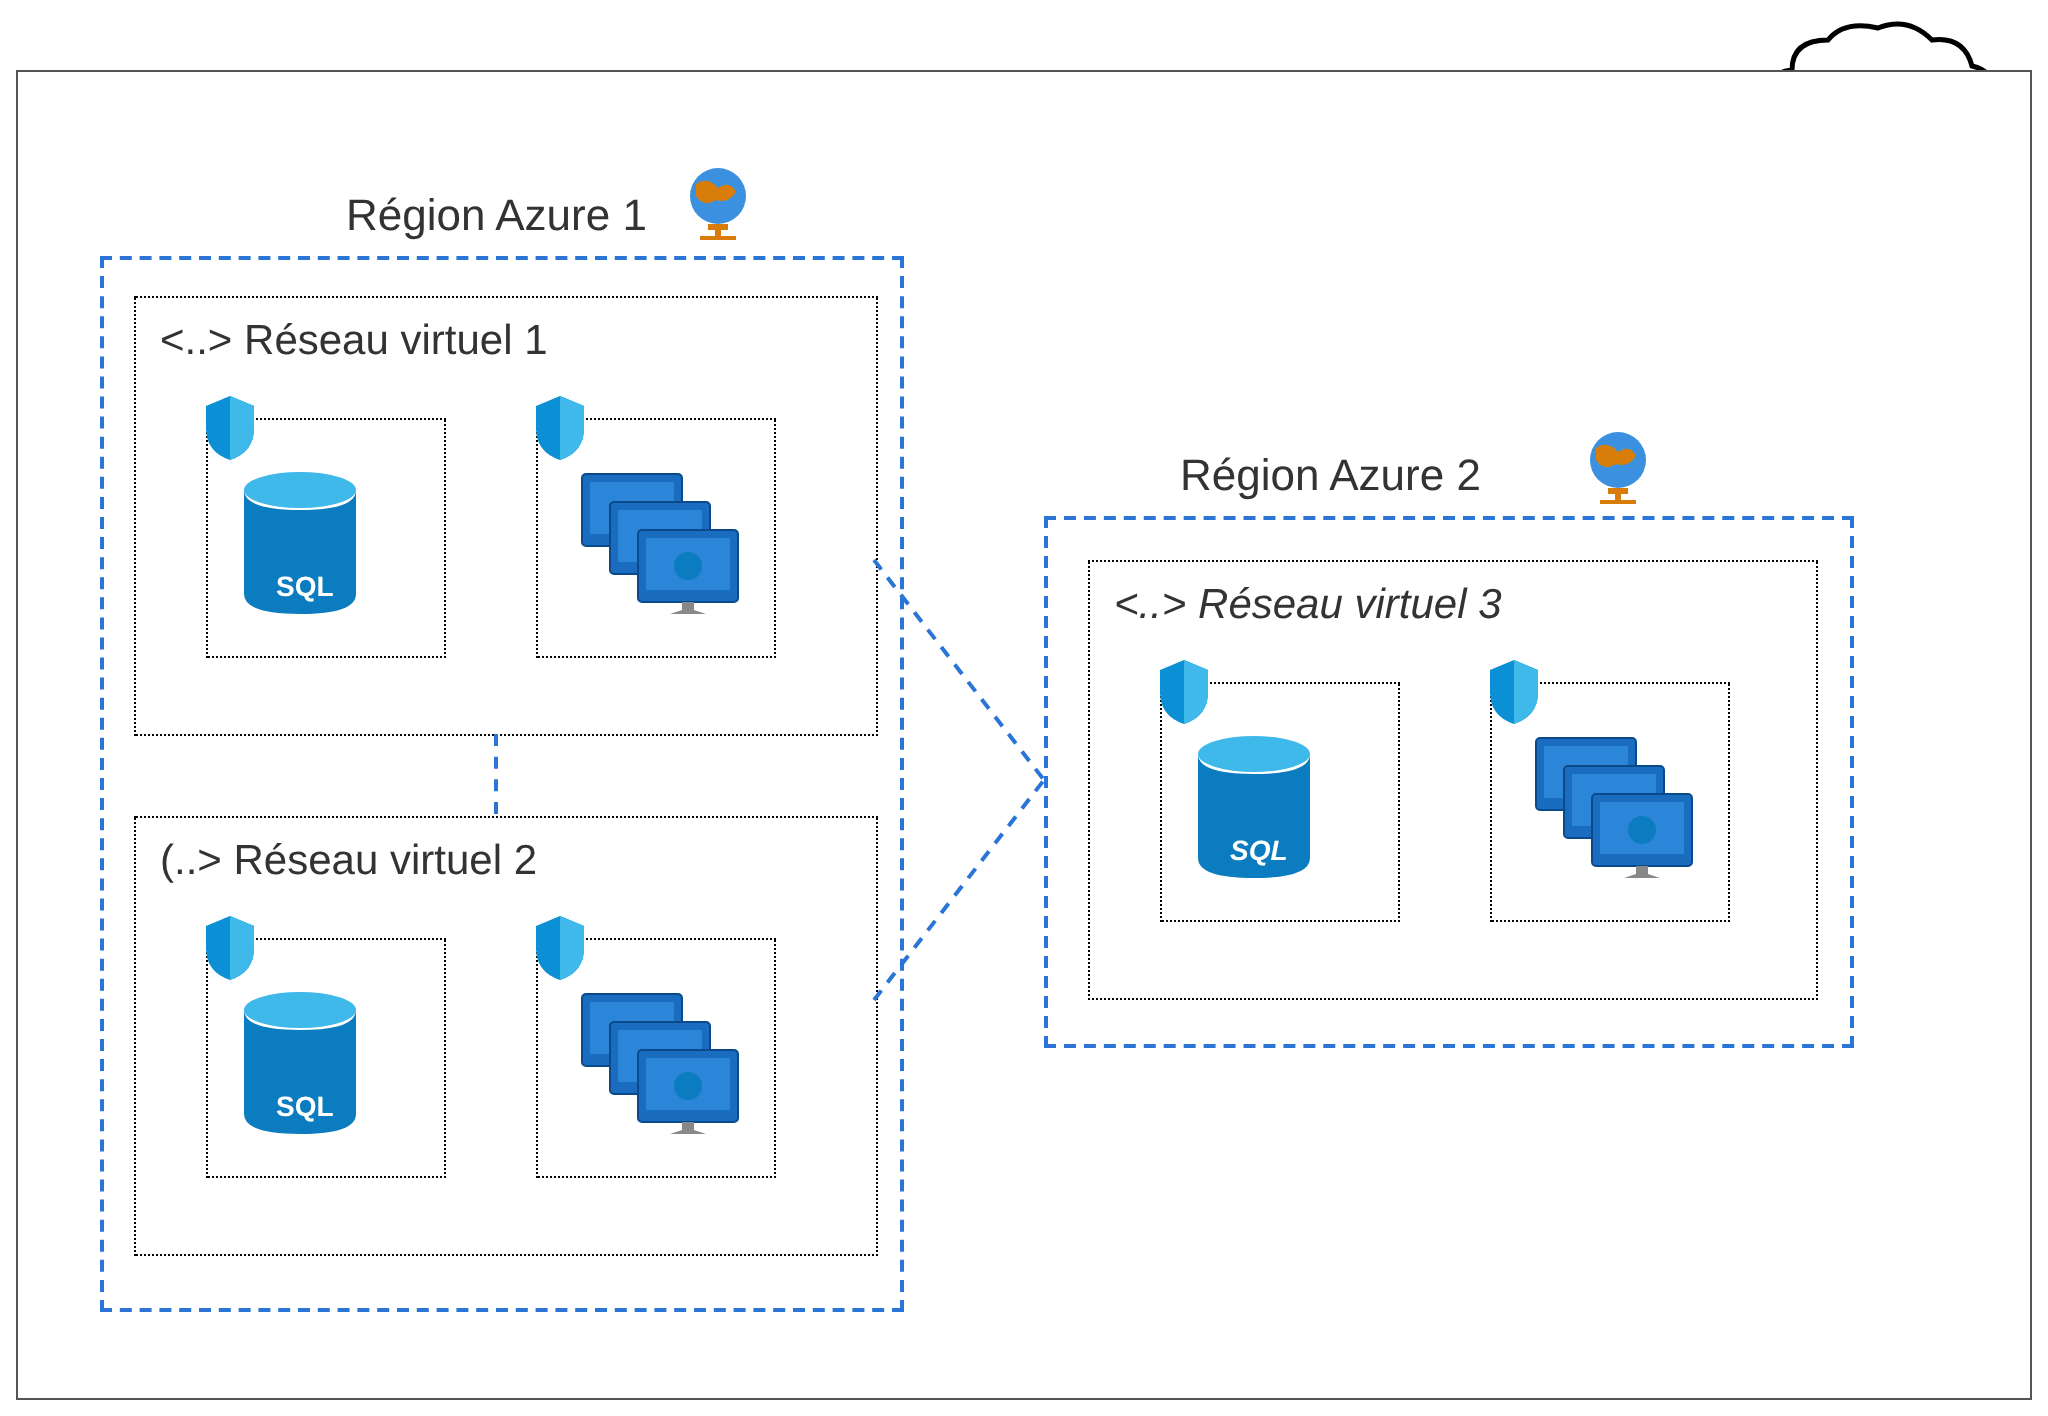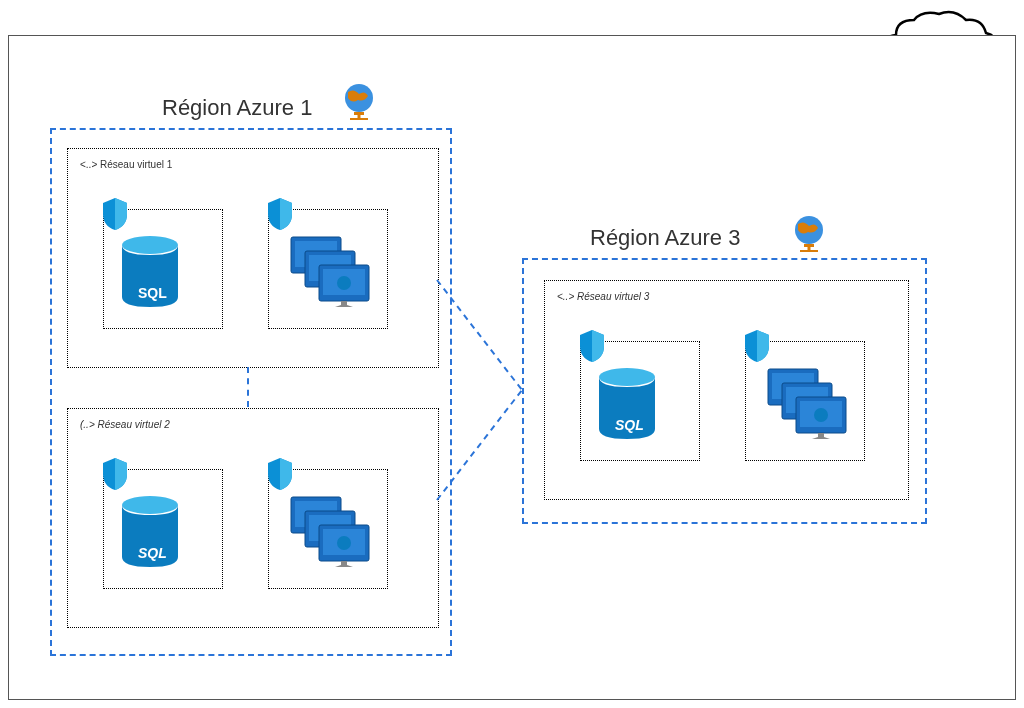--- a/index.html
+++ b/index.html
@@ -2,33 +2,33 @@
 <html><head>
 <meta charset="utf-8">
 <style>
 * { box-sizing: border-box; margin: 0; padding: 0; }
 body { font-family: 'Segoe UI', Arial, sans-serif; background: #fff; width: 1024px; height: 708px; position: relative; overflow: hidden; }
 .outer-frame { position: absolute; top: 35px; left: 8px; width: 1008px; height: 665px; border: 1px solid #555; background: #fff; }
 .cloud { position: absolute; top: 8px; right: 20px; width: 130px; height: 75px; }
 .cloud svg { width: 100%; height: 100%; }
 .cloud-label { position: absolute; top: 40px; left: 48px; font-weight: bold; font-size: 17px; color: #000; }
 .region-title { font-size: 22px; color: #333; position: absolute; }
-.region1-title { top: 95px; left: 162px; }
+.region1-title { top: 95px; left: 173px; }
 .region2-title { top: 225px; left: 590px; }
 .globe { position: absolute; width: 38px; height: 42px; }
 .globe1 { top: 82px; left: 340px; }
 .globe2 { top: 214px; left: 790px; }
 .region-box { position: absolute; border: 2px dashed #2b74d8; }
 .region1-box { top: 128px; left: 50px; width: 402px; height: 528px; }
 .region2-box { top: 258px; left: 522px; width: 405px; height: 266px; font-style: italic; }
 .vnet-box { position: absolute; border: 1px dotted #000; }
 .vnet1-box { top: 18px; left: 15px; width: 372px; height: 220px; }
-.vnet2-box { top: 278px; left: 15px; width: 372px; height: 220px; font-style: italic; }
+.vnet2-box { top: 278px; left: 15px; width: 372px; height: 220px; }
 .vnet3-box { top: 20px; left: 20px; width: 365px; height: 220px; }
-.vnet-label { position: absolute; top: 10px; left: 12px; font-size: 10px; color: #333; }
+.vnet-label { position: absolute; top: 10px; left: 12px; font-size: 21px; color: #333; }
 .resource-box { position: absolute; border: 1px dotted #000; width: 120px; height: 120px; }
 .res-sql { left: 35px; top: 60px; }
 .res-vm { left: 200px; top: 60px; }
 .shield { position: absolute; top: -14px; left: -5px; width: 32px; height: 36px; }
 .sql-icon { position: absolute; top: 25px; left: 16px; width: 60px; height: 75px; }
 .vm-icon { position: absolute; top: 25px; left: 20px; width: 85px; height: 75px; }
 .sql-text { position: absolute; top: 50px; left: 18px; color: #fff; font-weight: bold; font-size: 14px; }
 .conn-line { position: absolute; border-left: 2px dashed #2b74d8; }
 .conn-v { top: 367px; left: 247px; height: 40px; width: 0; }
 </style>
@@ -120,21 +120,21 @@
           <rect x="30" y="30" width="50" height="36" rx="2" fill="#1a6cbf" stroke="#0a4a8a"></rect>
             <rect x="34" y="34" width="42" height="26" fill="#2b85d8"></rect>
             <path d="M52 66 L52 70 L46 72 L64 72 L58 70 L58 66 Z" fill="#888"></path>
             <circle cx="55" cy="48" r="7" fill="#0b7cbf"></circle>
         </svg>
       </div>
     </div>
   </div>
 </div>
 
-<div class="region-title region2-title">Région Azure 3</div>
+<div class="region-title region2-title">Région Azure 2</div>
 <div class="globe globe2">
   <svg viewBox="0 0 38 42">
       <circle cx="19" cy="16" r="14" fill="#3b91e0"></circle>
       <path d="M 8 10 Q 14 6 19 12 Q 25 8 28 14 Q 24 20 18 18 Q 12 22 8 16 Z" fill="#d97d0a"></path>
       <path d="M 14 30 L 24 30 L 24 33 L 14 33 Z M 10 36 L 28 36 L 28 38 L 10 38 Z" fill="#d97d0a"></path>
       <path d="M 19 30 L 19 36" stroke="#d97d0a" stroke-width="3"></path>
     </svg>
 </div>
 
 <div class="region-box region2-box">

